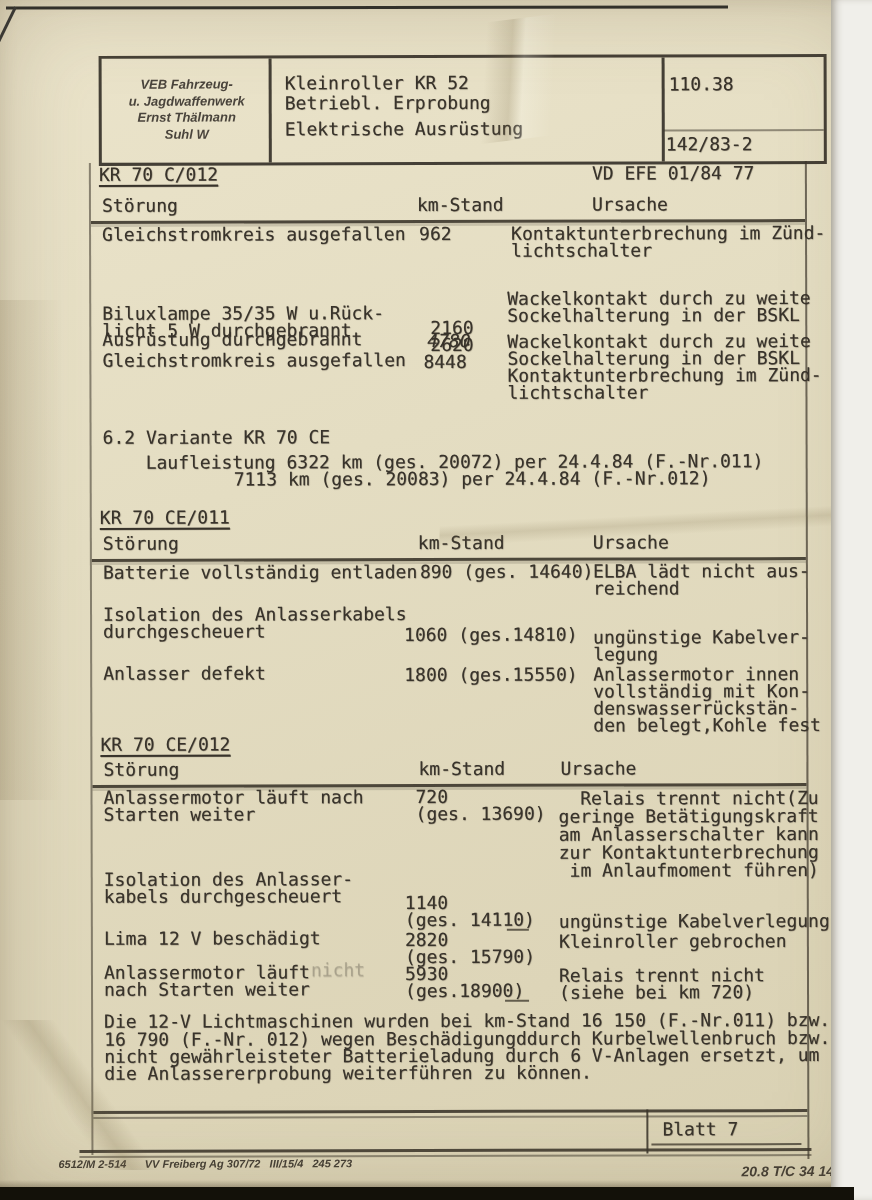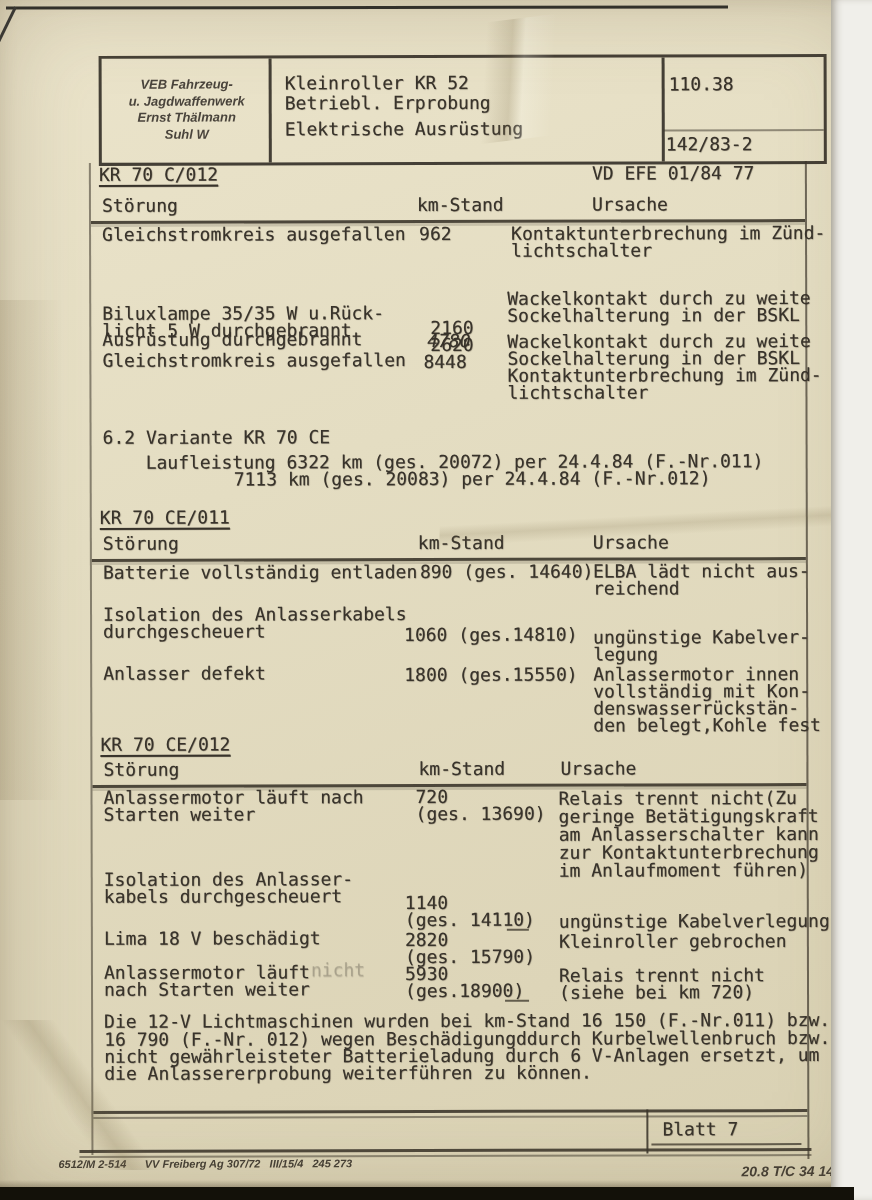--- a/index.html
+++ b/index.html
@@ -138,34 +138,34 @@
     <div class="colhead" style="left:92px;top:760px;width:714px;">
       <span class="t c" style="left:11px;">Störung</span>
       <span class="t c" style="left:326px;">km-Stand</span>
       <span class="t c" style="left:468px;">Ursache</span>
     </div>
 
     <span class="t" style="left:103px;top:788px;">Anlassermotor läuft nach
 Starten weiter</span>
     <span class="t" style="left:415px;top:788px;">720
 (ges. 13690)</span>
-    <span class="t lh18" style="left:558px;top:790px;">Relais trennt nicht(Zu
+    <span class="t lh18" style="left:558px;top:790px;text-align:right;">Relais trennt nicht(Zu
 geringe Betätigungskraft
 am Anlasserschalter kann
 zur Kontaktunterbrechung
 im Anlaufmoment führen)</span>
 
     <span class="t" style="left:103px;top:870px;">Isolation des Anlasser-
 kabels durchgescheuert</span>
     <span class="t" style="left:404px;top:894px;">1140
 (ges. 14110)</span>
     <span class="t" style="left:558px;top:913px;">ungünstige Kabelverlegung</span>
     <div class="useg" style="left:506px;top:929px;width:22px;"></div>
 
-    <span class="t" style="left:103px;top:929px;">Lima 18 V beschädigt</span>
+    <span class="t" style="left:103px;top:929px;">Lima 12 V beschädigt</span>
     <span class="t" style="left:404px;top:931px;">2820
 (ges. 15790)</span>
     <span class="t" style="left:558px;top:933px;">Kleinroller gebrochen</span>
 
     <span class="t" style="left:103px;top:963px;">Anlassermotor läuft
 nach Starten weiter</span>
     <span class="t ghost" style="left:310px;top:961px;">nicht</span>
     <span class="t" style="left:404px;top:965px;">5930
 (ges.18900)</span>
     <span class="t" style="left:558px;top:967px;">Relais trennt nicht

